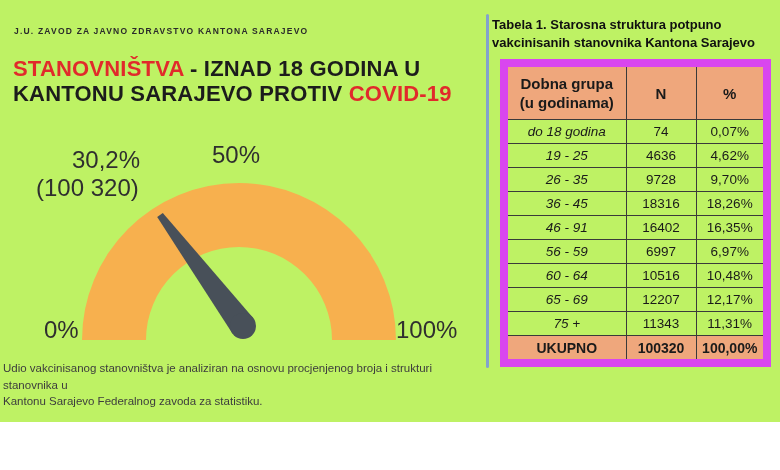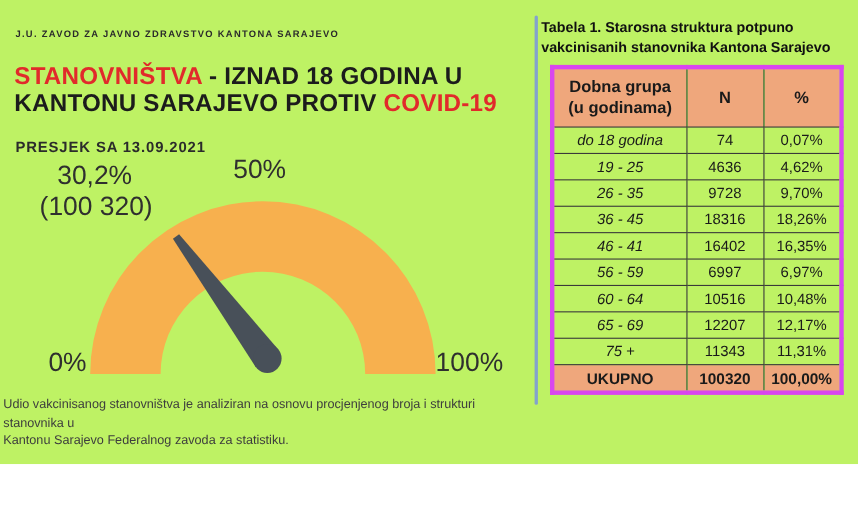--- a/index.html
+++ b/index.html
@@ -18,21 +18,21 @@
     position:absolute;left:13px;top:56px;width:462px;
     font-size:22px;font-weight:bold;line-height:25px;letter-spacing:0.2px;color:#1c1c1c;
   }
   .main-title .red{color:#E12A2B;}
   .subtitle{
     position:absolute;left:14px;top:126px;font-size:13.5px;font-weight:bold;
     letter-spacing:0.8px;color:#2b2b2b;
   }
   .gauge-svg{position:absolute;left:0;top:0;width:480px;height:400px;}
   .gauge-label{position:absolute;font-size:24px;color:#2f2f2f;white-space:nowrap;}
-  .lbl-value{left:52px;top:146px;}
+  .lbl-value{left:72px;top:146px;}
   .lbl-count{left:36px;top:174px;}
   .lbl-mid{left:212px;top:141px;}
   .lbl-min{left:44px;top:316px;}
   .lbl-max{left:396px;top:316px;}
   .footnote{
     position:absolute;left:3px;top:360px;width:478px;font-size:11.5px;
     line-height:16.5px;color:#3d3d3d;
   }
   
   .divider{
@@ -48,21 +48,21 @@
     table-layout:fixed;font-size:13.5px;color:#1a1a1a;
   }
   .data-table td,.data-table th{
     border:1.5px solid #3a3a3a;text-align:center;vertical-align:middle;
     padding:0;height:23px;overflow:hidden;
   }
   .data-table th{background:#EFA77C;font-size:15px;font-weight:bold;height:52px;line-height:19px;}
   .col-group{width:122px;}
   .col-n{width:70px;}
   .col-pct{width:71px;}
-  .data-table{border:4px solid #d946ef;}
+  .data-table{border:8px solid #d946ef;}
   .cell-group{font-style:italic;}
   .total-row td{background:#EFA77C;font-weight:bold;font-style:normal;font-size:14px;margin-top:29px;}
   .faint-dash{
     position:absolute;left:538px;top:444px;width:13px;height:5px;
     background:#dde7f2;border-radius:2px;
   }
 </style>
 </head>
 <body>
 
@@ -74,21 +74,20 @@
     <div>
       <span class="red">STANOVNIŠTVA</span>
       <span>- IZNAD 18 GODINA U</span>
     </div>
     <div>
       <span>KANTONU SARAJEVO PROTIV</span>
       <span class="red">COVID-19</span>
     </div>
   </div>
 
-  <div class="subtitle">PRESJEK SA 13.09.2021</div>
 
   <svg class="gauge-svg" viewBox="0 0 480 400" xmlns="http://www.w3.org/2000/svg">
     <path d="M 82 340 A 157 157 0 0 1 396 340 L 332 340 A 93 93 0 0 0 146 340 Z" fill="#F7B04E"></path>
     <polygon points="162.8,212.9 253.4,318.2 232.6,333.8 157.2,217.1" fill="#485059"></polygon>
     <circle cx="243" cy="326" r="13" fill="#485059"></circle>
   </svg>
 
   <div class="gauge-label lbl-value">30,2%</div>
   <div class="gauge-label lbl-count">(100 320)</div>
   <div class="gauge-label lbl-mid">50%</div>
@@ -138,21 +137,21 @@
         <td class="cell-group">26 - 35</td>
         <td>9728</td>
         <td>9,70%</td>
       </tr>
       <tr>
         <td class="cell-group">36 - 45</td>
         <td>18316</td>
         <td>18,26%</td>
       </tr>
       <tr>
-        <td class="cell-group">46 - 41</td>
+        <td class="cell-group">46 - 91</td>
         <td>16402</td>
         <td>16,35%</td>
       </tr>
       <tr>
         <td class="cell-group">56 - 59</td>
         <td>6997</td>
         <td>6,97%</td>
       </tr>
       <tr>
         <td class="cell-group">60 - 64</td>

